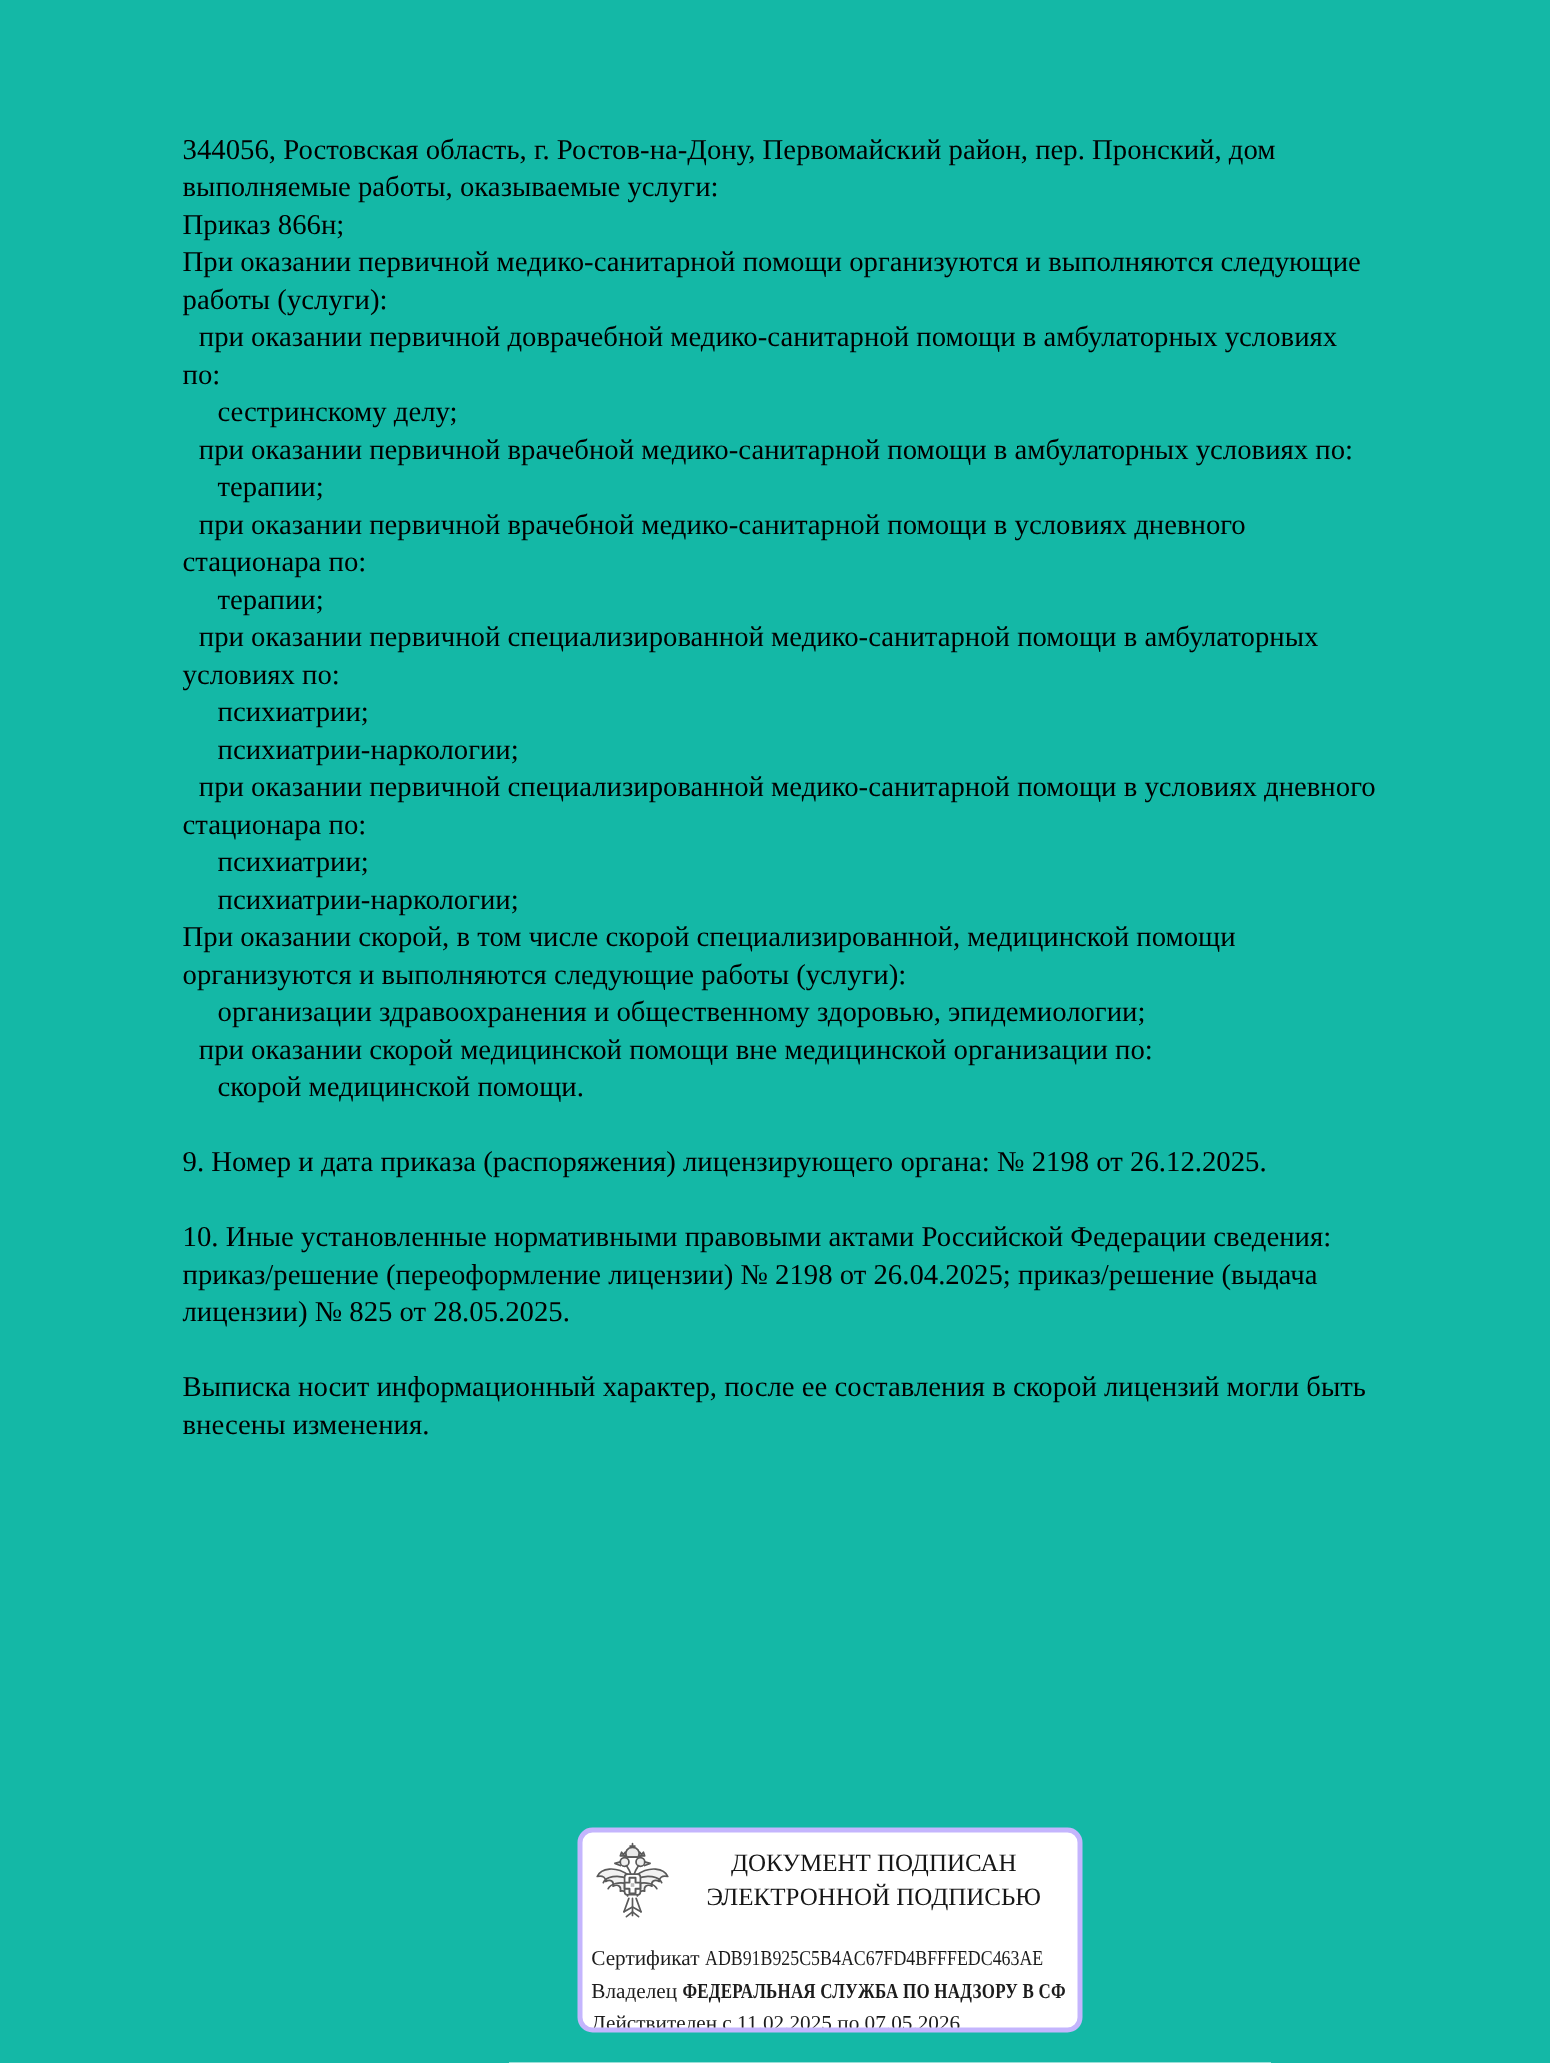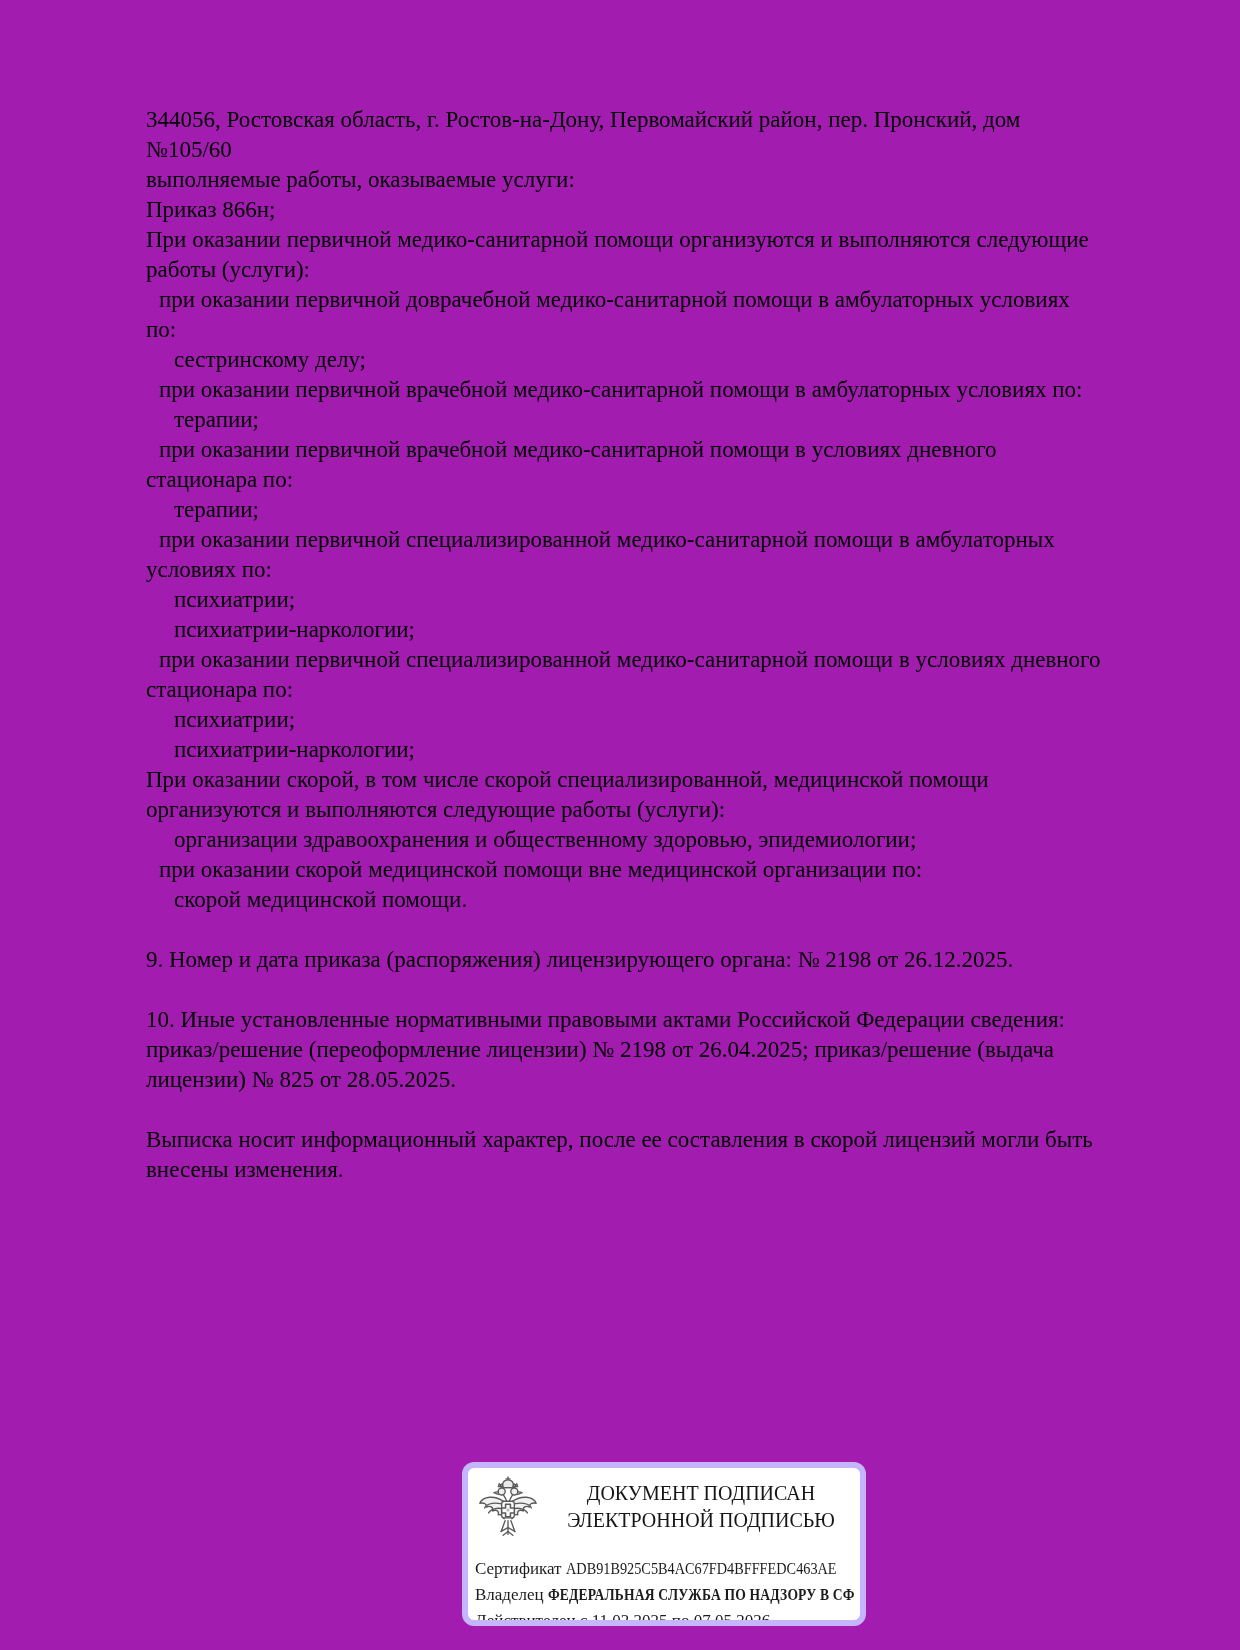--- a/index.html
+++ b/index.html
@@ -1,19 +1,19 @@
 <!DOCTYPE html>
 <html lang="ru"><head>
 <meta charset="utf-8">
 <style>
   html,body{margin:0;padding:0;background:#ffffff;}
   .page{
     position:relative;
     width:1240px;height:1650px;
-    background:#a21caf;
+    background:#14b8a6;
     overflow:hidden;
     font-family:"Liberation Serif","DejaVu Serif",serif;
     color:#000000;
   }
   
   .doc-text{
     position:absolute;
     left:146px;top:105px;
     width:975px;
     font-size:23px;
@@ -24,21 +24,21 @@
     white-space:pre;
   }
   .ind-1{padding-left:13px;}
   .ind-2{padding-left:28px;}
   
   .stamp{
     position:absolute;
     left:462px;top:1462px;
     width:404px;height:164px;
     box-sizing:border-box;
-    border:6px solid #c4b5fd;
+    border:4px solid #c4b5fd;
     border-radius:12px;
     overflow:hidden;
     background:#ffffff;
     color:#1c1c1c;
   }
   .stamp-emblem{
     position:absolute;
     left:8px;top:7px;
     width:64px;height:72px;
   }
@@ -73,21 +73,20 @@
     letter-spacing:0.2px;
   }
 </style>
 </head>
 <body>
 
 <div class="page">
 
   <div class="doc-text" id="doc-lines">
       <div class="doc-line">344056, Ростовская область, г. Ростов-на-Дону, Первомайский район, пер. Пронский, дом</div>
-      <div class="doc-line">№105/60</div>
       <div class="doc-line">выполняемые работы, оказываемые услуги:</div>
       <div class="doc-line">Приказ 866н;</div>
       <div class="doc-line">При оказании первичной медико-санитарной помощи организуются и выполняются следующие</div>
       <div class="doc-line">работы (услуги):</div>
       <div class="doc-line ind-1">при оказании первичной доврачебной медико-санитарной помощи в амбулаторных условиях</div>
       <div class="doc-line">по:</div>
       <div class="doc-line ind-2">сестринскому делу;</div>
       <div class="doc-line ind-1">при оказании первичной врачебной медико-санитарной помощи в амбулаторных условиях по:</div>
       <div class="doc-line ind-2">терапии;</div>
       <div class="doc-line ind-1">при оказании первичной врачебной медико-санитарной помощи в условиях дневного</div>

